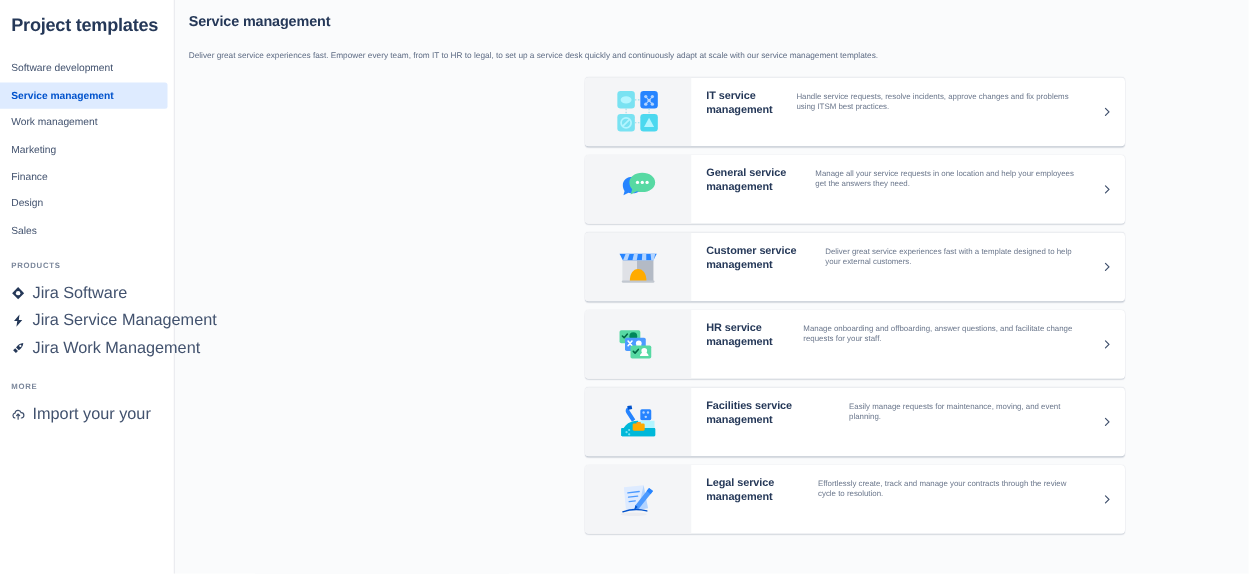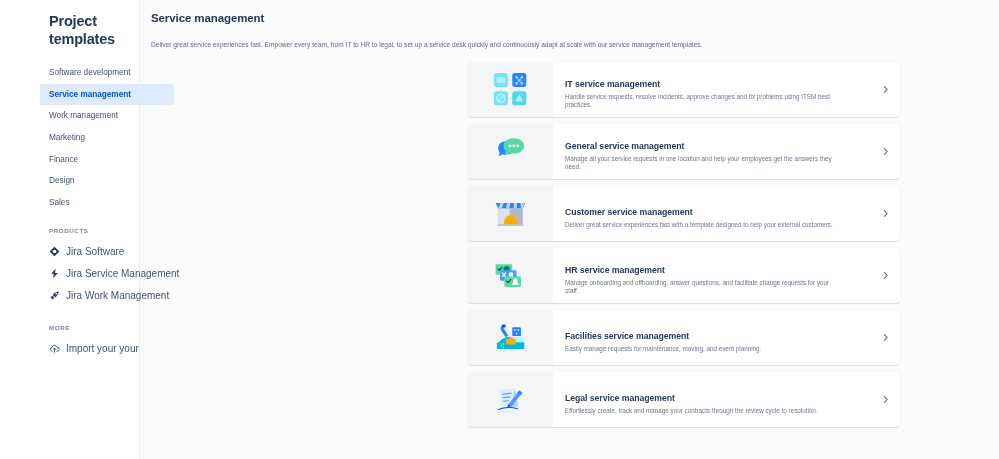--- a/index.html
+++ b/index.html
@@ -12,21 +12,20 @@
   .app { display: flex; width: 999px; height: 459px; }
 
   
   .sidebar {
     width: 140px; height: 459px;
     background: #FFFFFF;
     border-right: 1px solid #EBECF0;
     flex: 0 0 140px;
     position: relative;
     padding-top: 0;
-    padding-left: 40px;
   }
   .sidebar-title {
     font-size: 14.5px; font-weight: bold; color: #253858;
     letter-spacing: -0.2px;
     padding: 12px 0 0 9px;
     line-height: 18px;
   }
   .nav-list { margin-top: 14px; }
   .nav-item {
     display: flex; align-items: center;
@@ -46,21 +45,21 @@
   }
   .section-label {
     font-size: 6.2px; font-weight: bold; letter-spacing: 0.6px;
     color: #7A869A; text-transform: uppercase;
     padding-left: 9px;
   }
   .products { margin-top: 14px; }
   .prod-item {
     display: flex; align-items: center; gap: 6px;
     height: 21.6px; padding-left: 9px;
-    font-size: 10px; color: #42526E; cursor: pointer;
+    font-size: 13px; color: #42526E; cursor: pointer;
     white-space: nowrap;
   }
   .prod-icon { width: 11px; height: 11px; flex: 0 0 11px; display: block; }
   .more-block { margin-top: 18px; }
 
   
   .main {
     flex: 1; height: 459px;
     background: #FAFBFC;
     padding: 12px 0 0 11px;
@@ -89,21 +88,21 @@
     overflow: hidden;
   }
   .card-icon-pane {
     width: 85px; flex: 0 0 85px;
     background: #F4F5F7;
     display: flex; align-items: center; justify-content: center;
   }
   .card-icon-pane svg { display: block; }
   .card-body {
     flex: 1; padding: 9px 10px 0 12px;
-    display: flex; flex-direction: column; justify-content: center;
+    display: flex; flex-direction: row; justify-content: center;
   }
   .card-title {
     font-size: 8.7px; font-weight: bold; color: #253858;
     letter-spacing: -0.05px; line-height: 11px;
   }
   .card-desc {
     font-size: 6.3px; color: #6B778C; line-height: 8.4px;
     margin-top: 3px; max-width: 270px;
   }
   .card-chevron {

